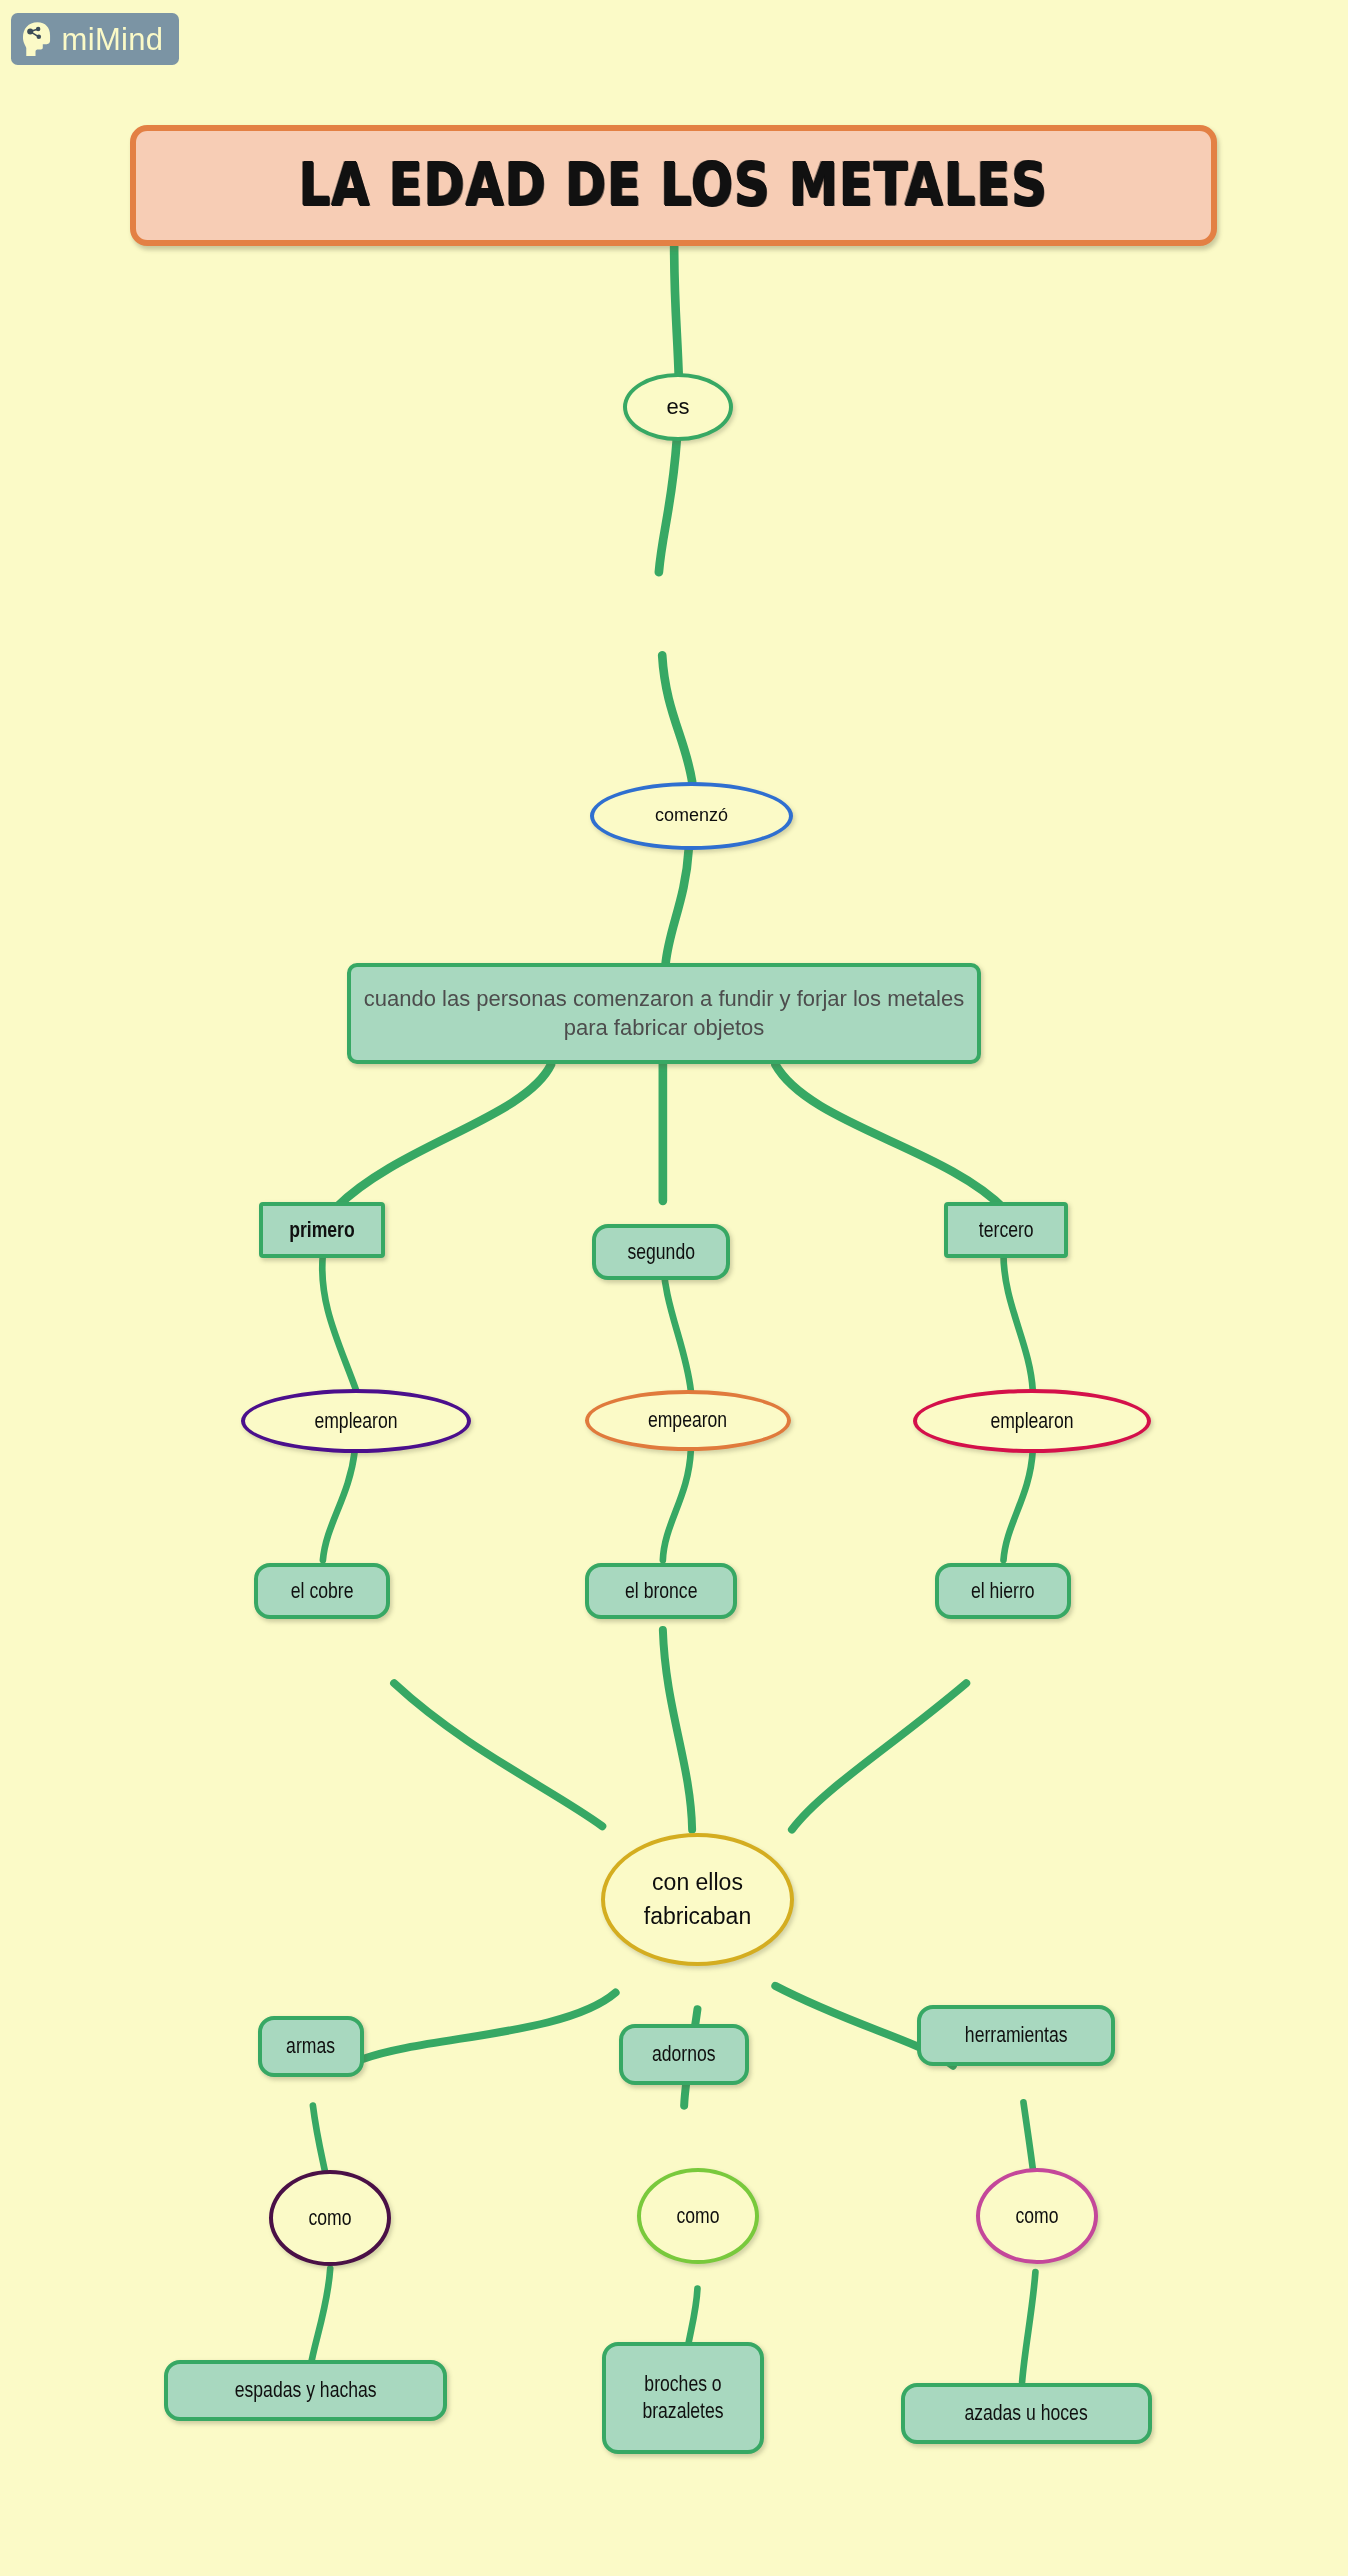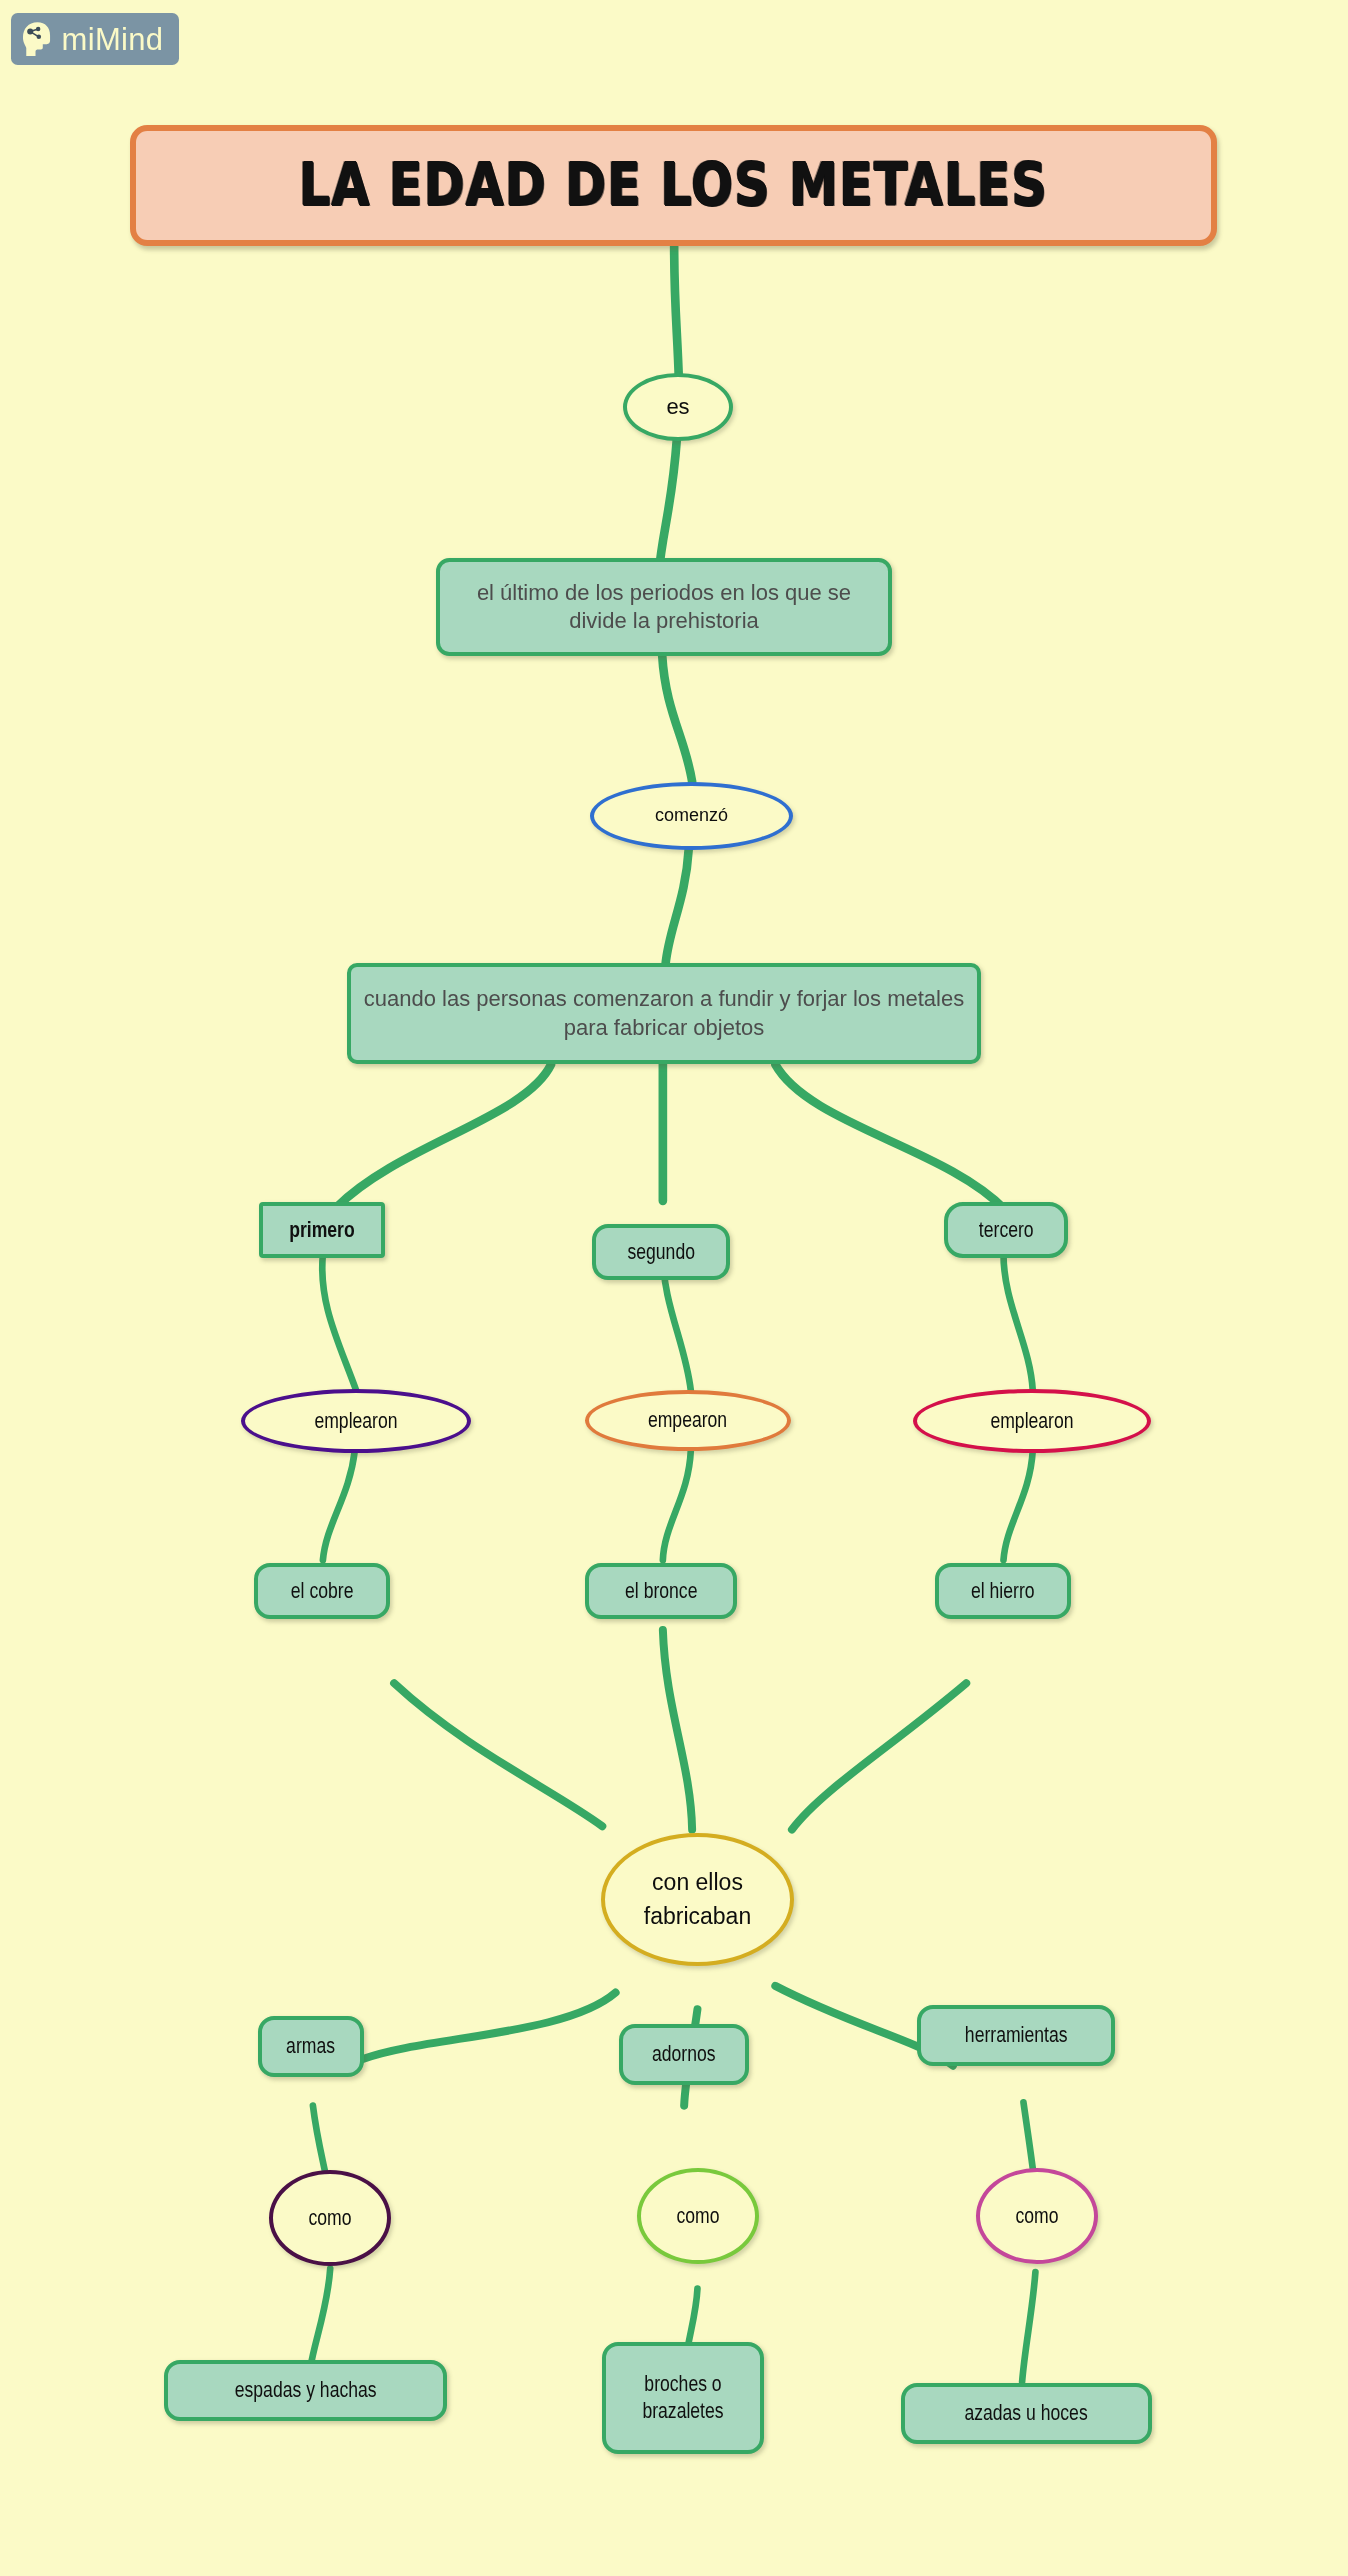--- a/index.html
+++ b/index.html
@@ -197,39 +197,36 @@
   </div>
 
   <div class="node node-root" style="left:130px; top:125px; width:1087px; height:121px;">
     <span class="node-label">LA EDAD DE LOS METALES</span>
   </div>
 
   <div class="node node-ellipse" style="left:623px; top:373px; width:110px; height:68px; border-color:#37a864;">
     <span class="node-label">es</span>
   </div>
 
-  <div class="node node-box" style="left:436px; top:558px; width:456px; height:98px; border-radius:13.3px; padding:0 12px;">
-    <span class="node-label">el último de los periodos en los que se divide la prehistoria</span>
-  </div>
 
   <div class="node node-ellipse wide" style="left:590px; top:782px; width:203px; height:68px; border-color:#2f6fd0;">
     <span class="node-label">comenzó</span>
   </div>
 
   <div class="node node-box" style="left:347px; top:963px; width:634px; height:101px; border-radius:10px; padding:0 12px;">
     <span class="node-label">cuando las personas comenzaron a fundir y forjar los metales para fabricar objetos</span>
   </div>
 
   <div class="node node-box compact" style="left:259px; top:1202px; width:126px; height:56px; border-radius:4px;font-weight:bold;">
     <span class="node-label">primero</span>
   </div>
   <div class="node node-box compact" style="left:592px; top:1224px; width:138px; height:56px; border-radius:16px;">
     <span class="node-label">segundo</span>
   </div>
-  <div class="node node-box compact" style="left:944px; top:1202px; width:124px; height:56px; border-radius:19px;">
+  <div class="node node-box compact" style="left:944px; top:1202px; width:124px; height:56px; border-radius:4px;">
     <span class="node-label">tercero</span>
   </div>
 
   <div class="node node-ellipse condensed" style="left:241px; top:1389px; width:230px; height:64px; border-color:#4b0f8c;">
     <span class="node-label">emplearon</span>
   </div>
   <div class="node node-ellipse condensed" style="left:585px; top:1390px; width:206px; height:61px; border-color:#e07a3c;">
     <span class="node-label">empearon</span>
   </div>
   <div class="node node-ellipse condensed" style="left:913px; top:1389px; width:238px; height:64px; border-color:#d4104a;">

